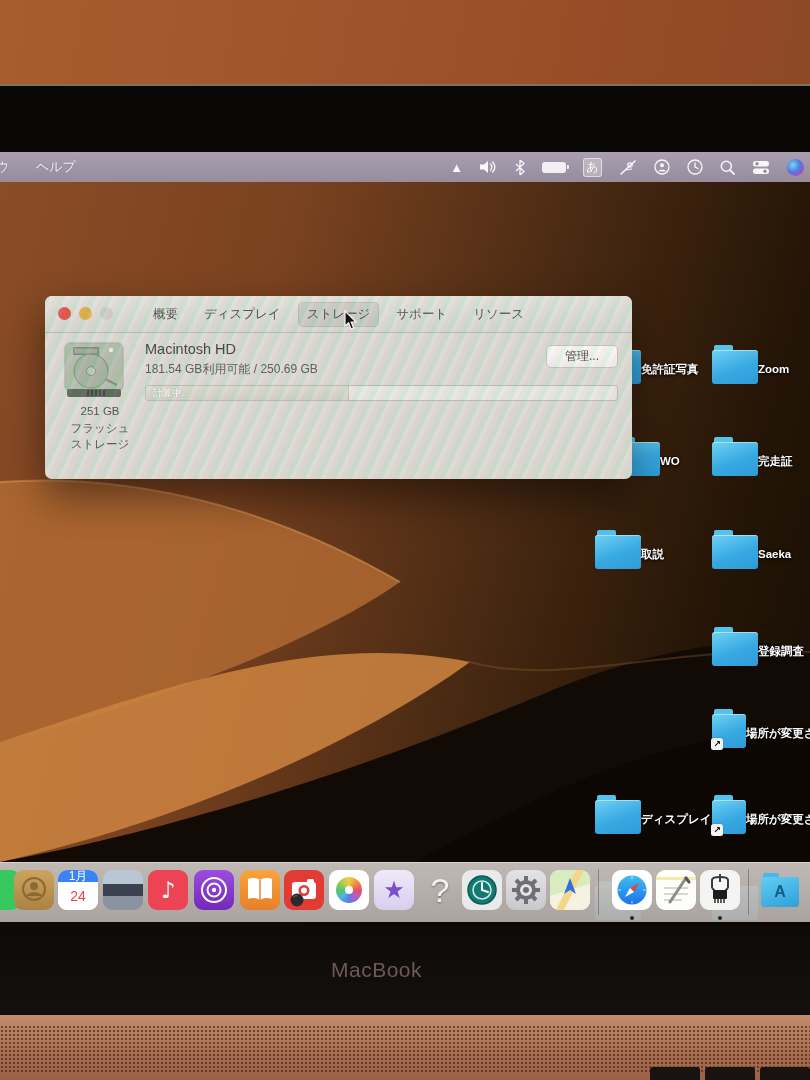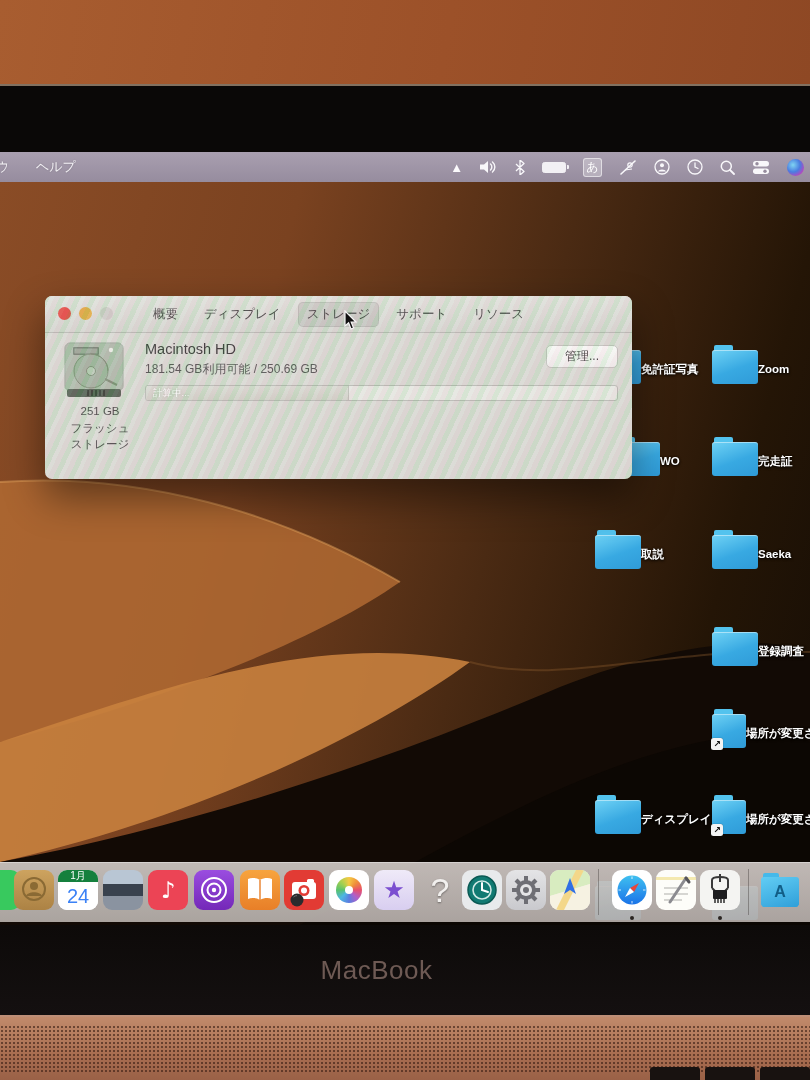--- a/index.html
+++ b/index.html
@@ -8,21 +8,21 @@
   .photo { position:relative; width:810px; height:1080px; overflow:hidden; background:#000;
            box-shadow: inset 0 0 120px rgba(0,0,0,.35); }
 
   
   .wall { position:absolute; left:0; top:0; width:810px; height:84px;
           background:linear-gradient(100deg,#a85d30 0%,#9c5129 55%,#8e4824 100%); }
   .bezel-top { position:absolute; left:0; top:84px; width:810px; height:68px; background:#0a0807;
                border-top:2px solid rgba(230,200,170,.55); }
   .bezel-bottom { position:absolute; left:0; top:925px; width:810px; height:90px;
                   background:linear-gradient(#0d0a09,#141010); display:flex; align-items:center; justify-content:center; }
-  .brand { color:#6e5a54; font-size:26px; letter-spacing:.5px; transform:translateX(-45px);margin-left:33px; }
+  .brand { color:#6e5a54; font-size:21px; letter-spacing:.5px; transform:translateX(-45px);margin-left:33px; }
   .body-metal { position:absolute; left:0; top:1015px; width:810px; height:65px;
                 background:linear-gradient(#c18a6b,#a86d50 60%,#9a6147);
                 border-top:2px solid rgba(255,230,210,.35); }
   .grille { position:absolute; left:0; top:8px; width:810px; height:48px;
             background-image:radial-gradient(circle, rgba(55,28,18,.6) 1px, transparent 1.4px);
             background-size:4px 4px; }
   .keys { position:absolute; right:0; top:50px; width:160px; height:15px; display:flex; gap:5px; }
   .keys div { flex:1; background:#181210; border-radius:3px 3px 0 0; }
 
   
@@ -97,22 +97,22 @@
   
   .cursor { position:absolute; left:344px; top:158px; z-index:40; }
 
   
   .dock { position:absolute; left:0; top:710px; width:810px; height:60px;
           background:linear-gradient(rgba(205,198,194,.93), rgba(182,175,171,.93));
           border-top:1px solid rgba(255,255,255,.5); }
   .dicon { position:absolute; top:7px; width:40px; height:40px; border-radius:9px; overflow:hidden; }
   .dsep { position:absolute; top:6px; width:1px; height:46px; background:rgba(60,55,52,.4); }
   .dot { position:absolute; top:53px; width:4px; height:4px; border-radius:50%; background:#2a2522; }
-  .cal-month { height:12px; background:#15803d; color:#fff; font-size:10px; display:flex; align-items:center; justify-content:center; }
-  .cal-day { height:28px; background:#fff; color:#3b82f6; font-size:20px; display:flex; align-items:center; justify-content:center; }
+  .cal-month { height:12px; background:#3b82f6; color:#fff; font-size:12px; display:flex; align-items:center; justify-content:center; }
+  .cal-day { height:28px; background:#fff; color:#ef4444; font-size:14px; display:flex; align-items:center; justify-content:center; }
   .qmark { font-size:34px; color:#f2f0ee; text-shadow:0 1px 2px rgba(0,0,0,.4); background:none !important; 
            display:flex; align-items:center; justify-content:center; overflow:visible; }
   .dfolder { position:relative; background:none !important; }
   .dfolder .tab2 { position:absolute; top:3px; left:3px; width:16px; height:6px; background:#45b9ea; border-radius:2px 2px 0 0; }
   .dfolder .body2 { position:absolute; top:7px; left:1px; right:1px; bottom:3px; border-radius:3px;
                     background:linear-gradient(160deg,#62cdf4,#2f9fd9); display:flex; align-items:center; justify-content:center;
                     color:#115d86; font-size:16px; font-weight:700; }
 </style>
 </head>
 <body>

